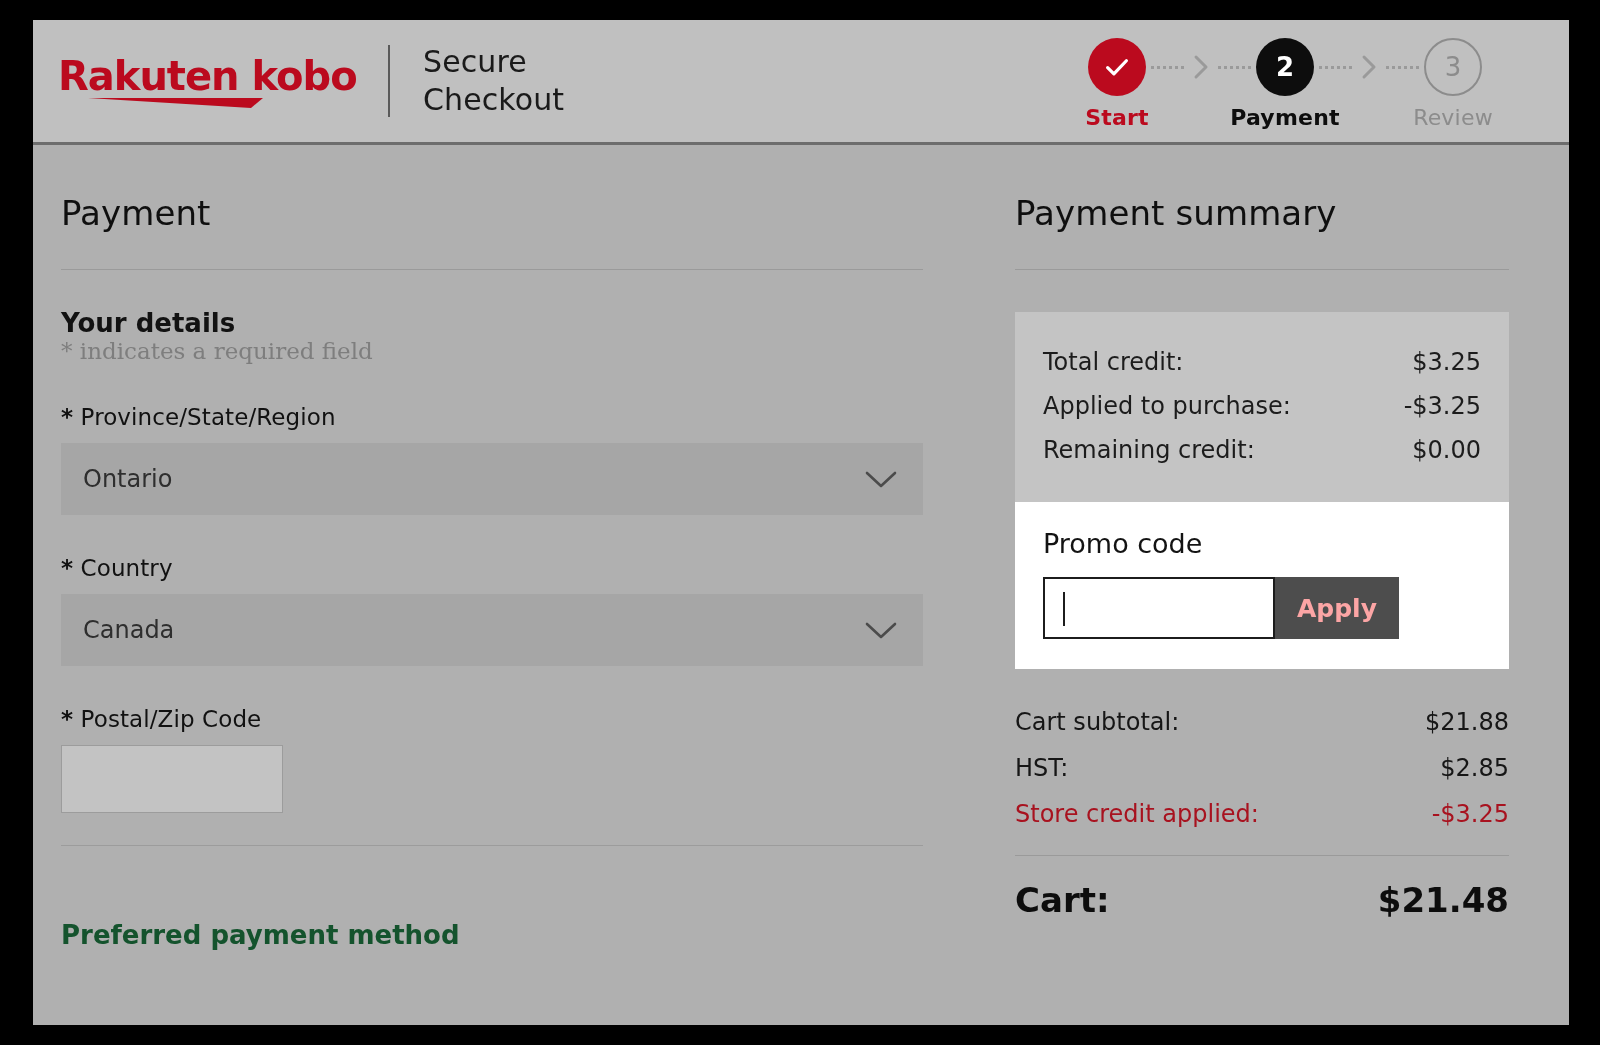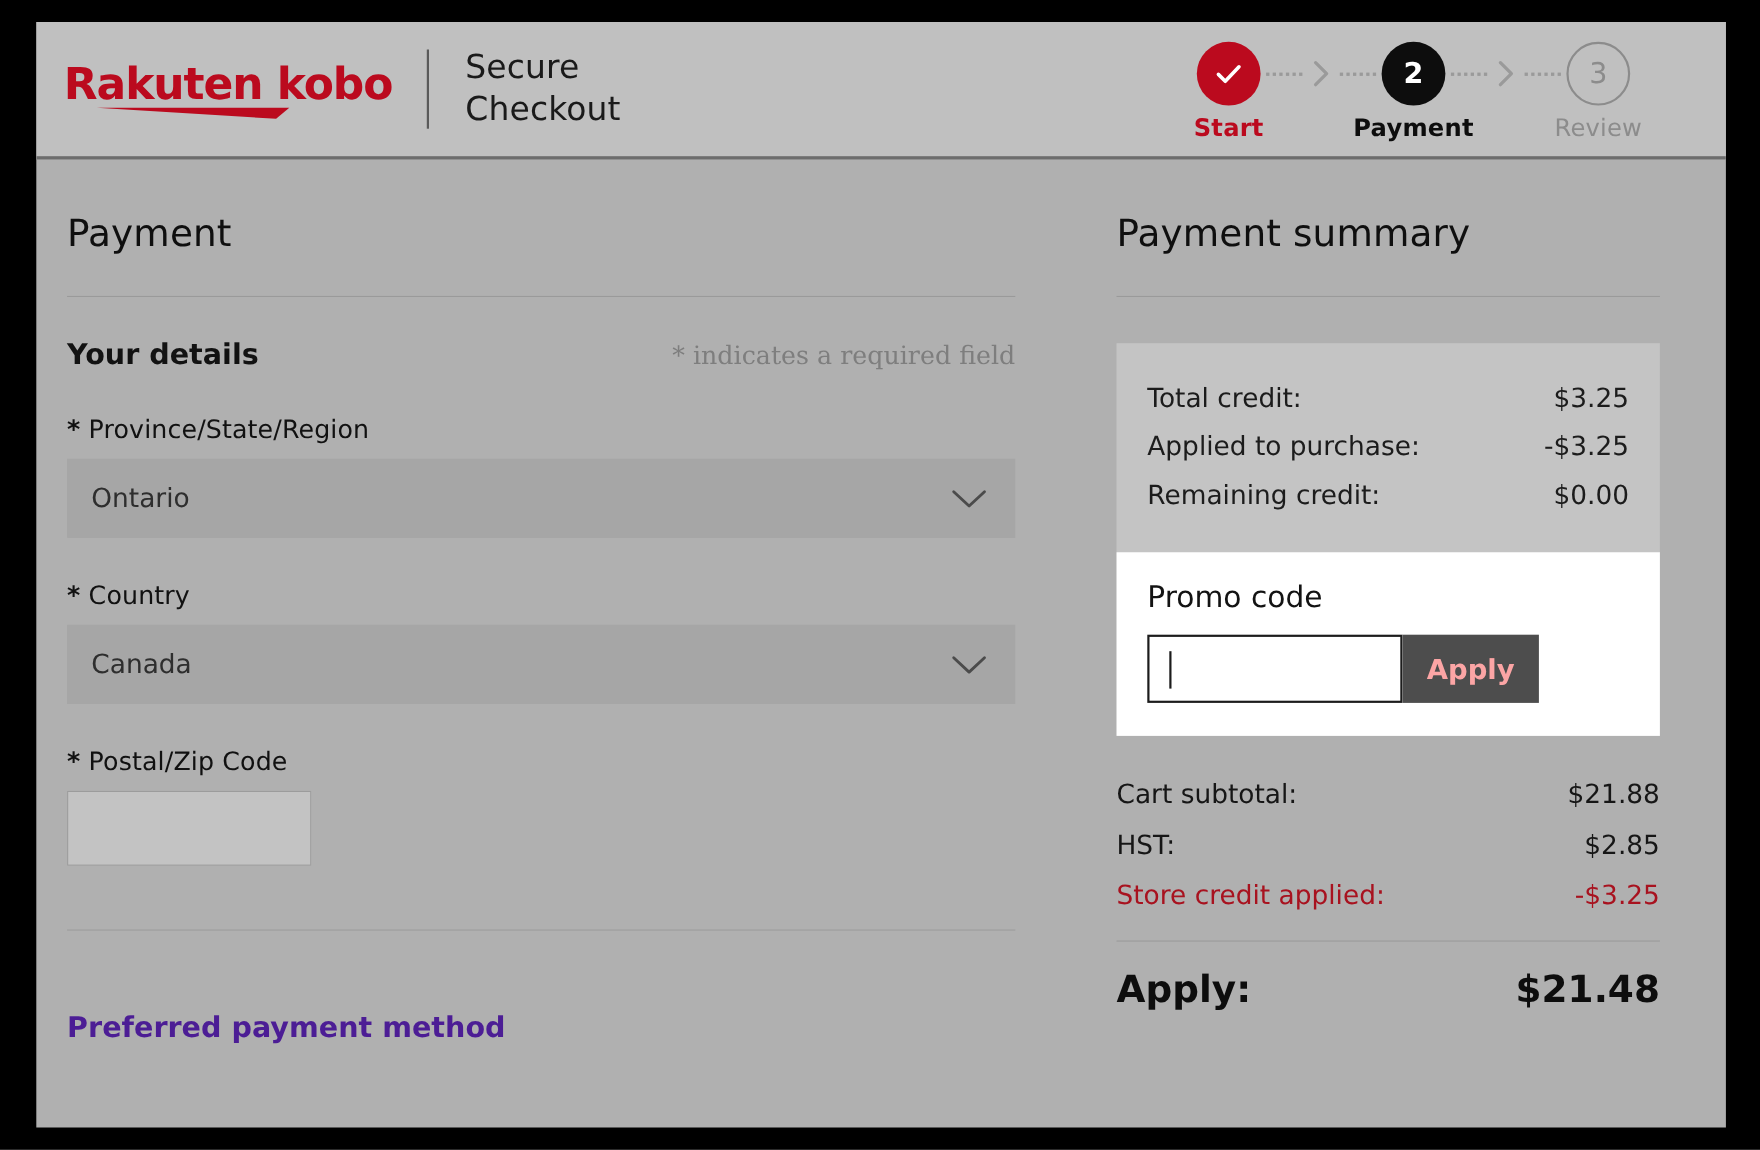--- a/index.html
+++ b/index.html
@@ -160,20 +160,21 @@
     height: 1px;
     background: #9a9a9a;
     margin-top: 36px;
   }
 
   .detail-row {
     display: flex;
     justify-content: space-between;
     align-items: baseline;
     margin-top: 38px;
+    flex-direction: column;
   }
 
   .detail-heading {
     font-size: 26px;
     font-weight: 700;
     color: #121212;
   }
 
   .required-note {
     font-size: 23px;
@@ -227,21 +228,21 @@
     height: 1px;
     background: #9c9c9c;
   }
 
   .clipped-heading {
     position: absolute;
     left: 0;
     top: 775px;
     font-size: 26px;
     font-weight: 700;
-    color: #4c1d95;
+    color: #14532d;
     white-space: nowrap;
   }
 
   
   .store-credit-panel {
     background: #c4c4c4;
     margin-top: 42px;
     padding: 28px 28px 30px 28px;
   }
 
@@ -482,21 +483,21 @@
             <span>$2.85</span>
           </div>
           <div class="kv-row credit">
             <span>Store credit applied:</span>
             <span>-$3.25</span>
           </div>
 
           <div class="totals-rule"></div>
 
           <div class="grand-total">
-            <span>Apply:</span>
+            <span>Cart:</span>
             <span>$21.48</span>
           </div>
         </div>
 
       </div>
     </div>
   </div>
 </div>
 
 </body></html>

